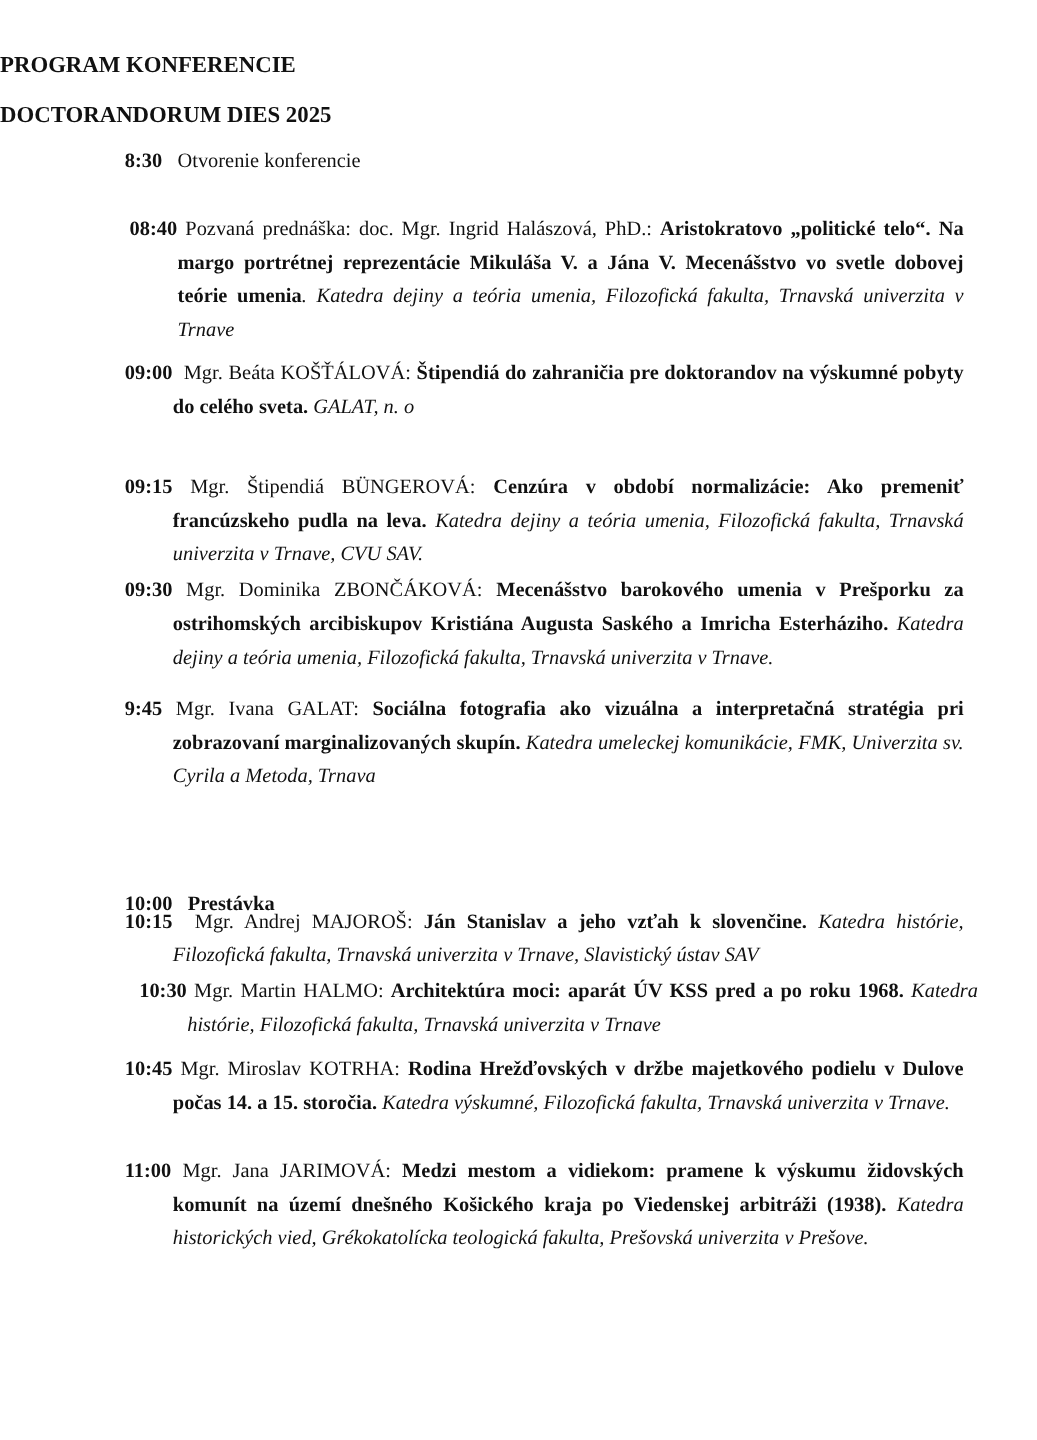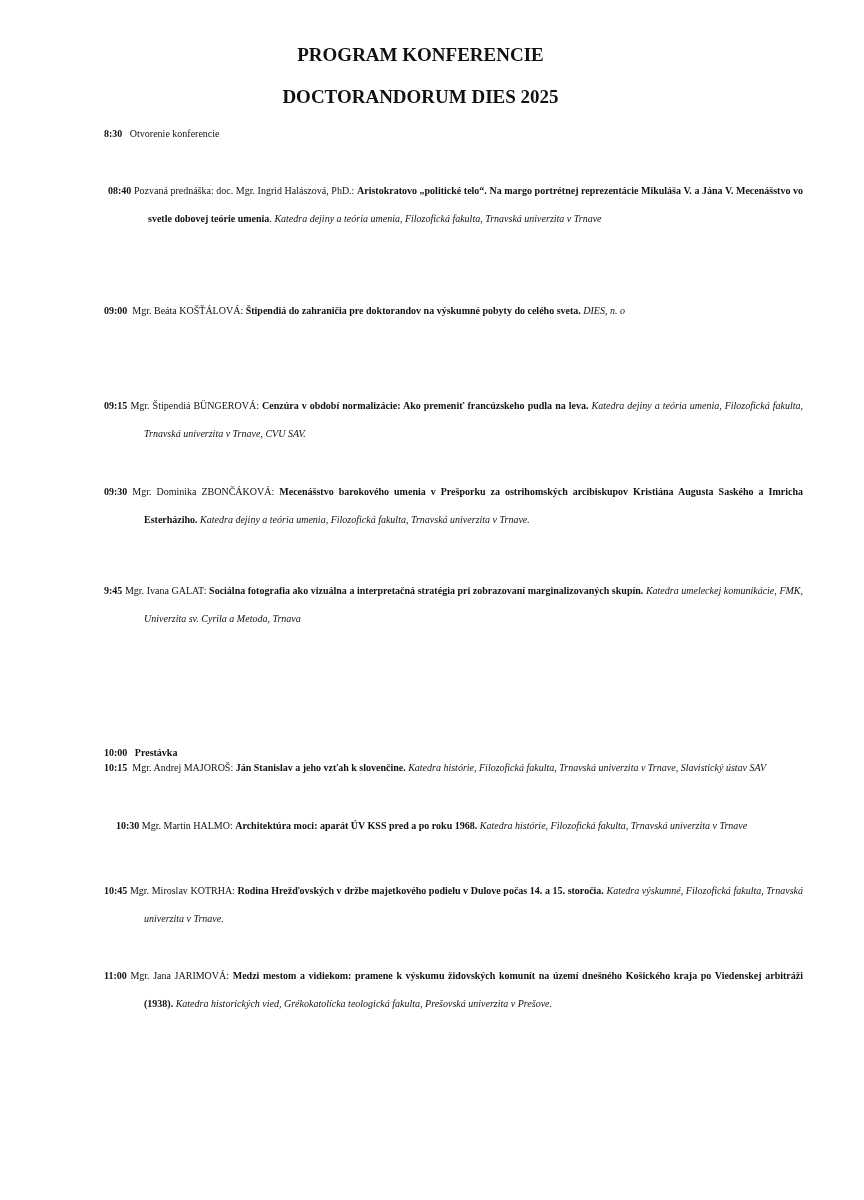--- a/index.html
+++ b/index.html
@@ -1,21 +1,21 @@
 <!DOCTYPE html>
 <html><head>
 <meta charset="utf-8">
 <style>
   html, body { margin: 0; padding: 0; background: #ffffff; }
   body { width: 864px; height: 1200px; position: relative; overflow: hidden;
          font-family: "Liberation Serif", "DejaVu Serif", serif; color: #111; }
-  .title { position: absolute; left: 0; width: 841px; text-align: center;
+  .title { position: absolute; left: 0; width: 841px; 
            font-weight: bold; font-size: 19px; line-height: 26px; }
   .t1 { top: 42px; } .t2 { top: 84px; }
-  .entry { position: absolute; font-size: 10px; line-height: 28px; text-align: justify; }
+  .entry { position: absolute; font-size: 17px; line-height: 28px; text-align: justify; }
   .entry .time { font-weight: bold; }
   .entry .speaker { font-weight: normal; }
   .entry .ttl { font-weight: bold; }
   .entry .aff { font-style: italic; }
   .hang { padding-left: 40px; text-indent: -40px; }
 </style>
 </head>
 <body>
 
 <div class="title t1">PROGRAM KONFERENCIE</div>
@@ -29,21 +29,21 @@
 <div class="entry hang" style="top:177px; left:108px; width:655px;">
   <span class="time">08:40</span>
   <span class="speaker">Pozvaná prednáška: doc. Mgr. Ingrid Halászová, PhD.:</span>
   <span class="ttl">Aristokratovo „politické telo“. Na margo portrétnej reprezentácie Mikuláša V. a Jána V. Mecenášstvo vo svetle dobovej teórie umenia</span><span class="aff">. Katedra dejiny a teória umenia, Filozofická fakulta, Trnavská univerzita v Trnave</span>
 </div>
 
 <div class="entry hang" style="top:297px; left:104px; width:659px;">
   <span class="time">09:00</span>&nbsp;
   <span class="speaker">Mgr. Beáta KOŠŤÁLOVÁ:</span>
   <span class="ttl">Štipendiá do zahraničia pre doktorandov na výskumné pobyty do celého sveta.</span>
-  <span class="aff">DIES, n. o</span>
+  <span class="aff">GALAT, n. o</span>
 </div>
 
 <div class="entry hang" style="top:392px; left:104px; width:659px;">
   <span class="time">09:15</span>
   <span class="speaker">Mgr. Štipendiá BÜNGEROVÁ:</span>
   <span class="ttl">Cenzúra v období normalizácie: Ako premeniť francúzskeho pudla na leva.</span>
   <span class="aff">Katedra dejiny a teória umenia, Filozofická fakulta, Trnavská univerzita v Trnave, CVU SAV.</span>
 </div>
 
 <div class="entry hang" style="top:478px; left:104px; width:659px;">

